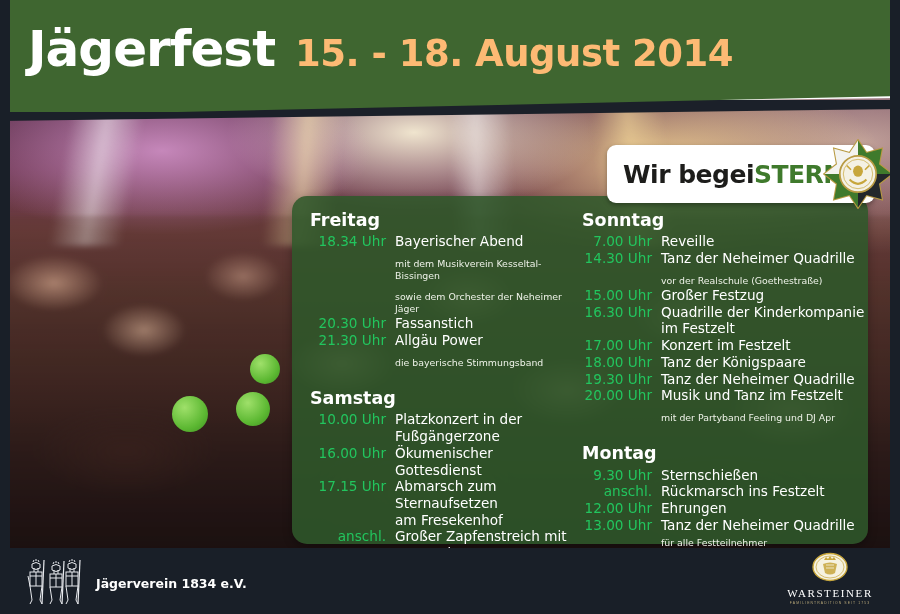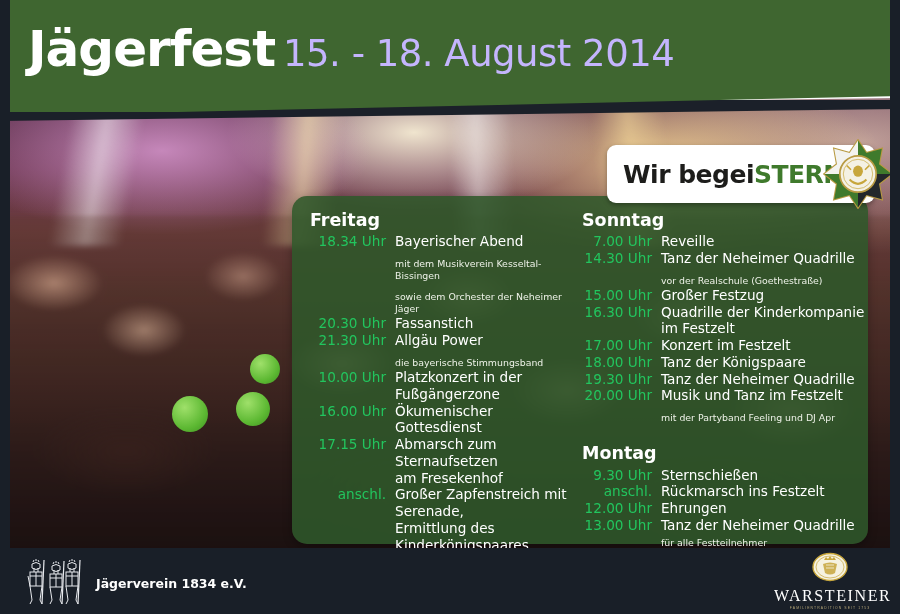--- a/index.html
+++ b/index.html
@@ -61,29 +61,29 @@
   .b2{left:236px;top:296px;width:34px;height:34px;}
   .b3{left:250px;top:258px;width:30px;height:30px;}
 
   
   .header{
     position:absolute;left:0;top:0;width:900px;height:112px;z-index:10;
     background:#3f6630;
     clip-path:polygon(0 0,900px 0,900px 96px,0 116px);
   }
   .header-title-wrap{
-    position:absolute;left:28px;top:24px;display:flex;align-items:baseline;gap:8px;z-index:11;
+    position:absolute;left:28px;top:24px;display:flex;align-items:baseline;gap:20px;z-index:11;
   }
   .title-main{
     font-family:"DejaVu Sans",sans-serif;
     font-weight:700;font-size:50px;color:#ffffff;letter-spacing:-1px;line-height:1;
   }
   .title-date{
     font-family:"DejaVu Sans",sans-serif;
-    font-weight:400;font-size:37px;color:#c4b5fd;letter-spacing:-.5px;line-height:1;
+    font-weight:700;font-size:37px;color:#fdba74;letter-spacing:-.5px;line-height:1;
   }
 
   
   .stripe-white{
     position:absolute;left:0;top:88px;width:900px;height:34px;z-index:9;
     background:#ffffff;
     clip-path:polygon(0 0,900px -12px,900px 10px,0 22px);
   }
   .stripe-dark{
     position:absolute;left:0;top:100px;width:900px;height:34px;z-index:9;
@@ -160,21 +160,21 @@
   }
   .club-name{
     font-family:"DejaVu Sans",sans-serif;
     font-weight:700;font-size:12.5px;color:#ffffff;
   }
   .warsteiner{
     position:absolute;right:14px;top:4px;width:112px;text-align:center;
   }
   .w-word{
     font-family:"Liberation Serif",serif;
-    font-size:16px;letter-spacing:1.6px;color:#ffffff;line-height:1;margin-top:2px;
+    font-size:11px;letter-spacing:1.6px;color:#ffffff;line-height:1;margin-top:2px;
   }
   .w-sub{
     font-family:"Liberation Sans",sans-serif;
     font-size:3.4px;letter-spacing:1.1px;color:#b9a97a;margin-top:2px;
   }
 </style>
 </head>
 <body>
 
 <div id="poster">
@@ -233,20 +233,21 @@
             <div class="evt"><span>Bayerischer Abend</span><span class="sub">mit dem Musikverein Kesseltal-Bissingen</span><span class="sub">sowie dem Orchester der Neheimer Jäger</span></div>
           </div>
           <div class="row">
             <div class="time">20.30 Uhr</div>
             <div class="evt"><span>Fassanstich</span></div>
           </div>
           <div class="row">
             <div class="time">21.30 Uhr</div>
             <div class="evt"><span>Allgäu Power</span><span class="sub">die bayerische Stimmungsband</span></div>
           </div>
+          <div class="day spaced">Samstag</div>
           <div class="row">
             <div class="time">10.00 Uhr</div>
             <div class="evt"><span>Platzkonzert in der Fußgängerzone</span></div>
           </div>
           <div class="row">
             <div class="time">16.00 Uhr</div>
             <div class="evt"><span>Ökumenischer Gottesdienst</span></div>
           </div>
           <div class="row">
             <div class="time">17.15 Uhr</div>

